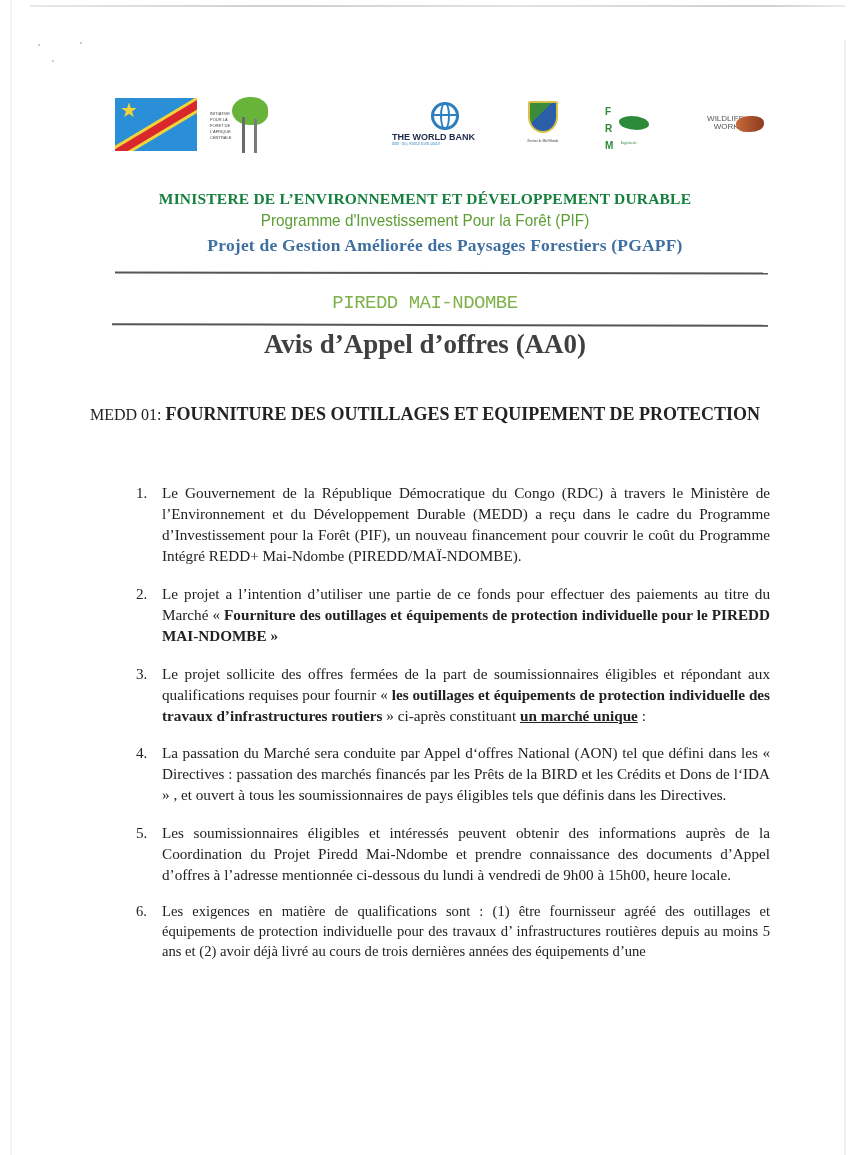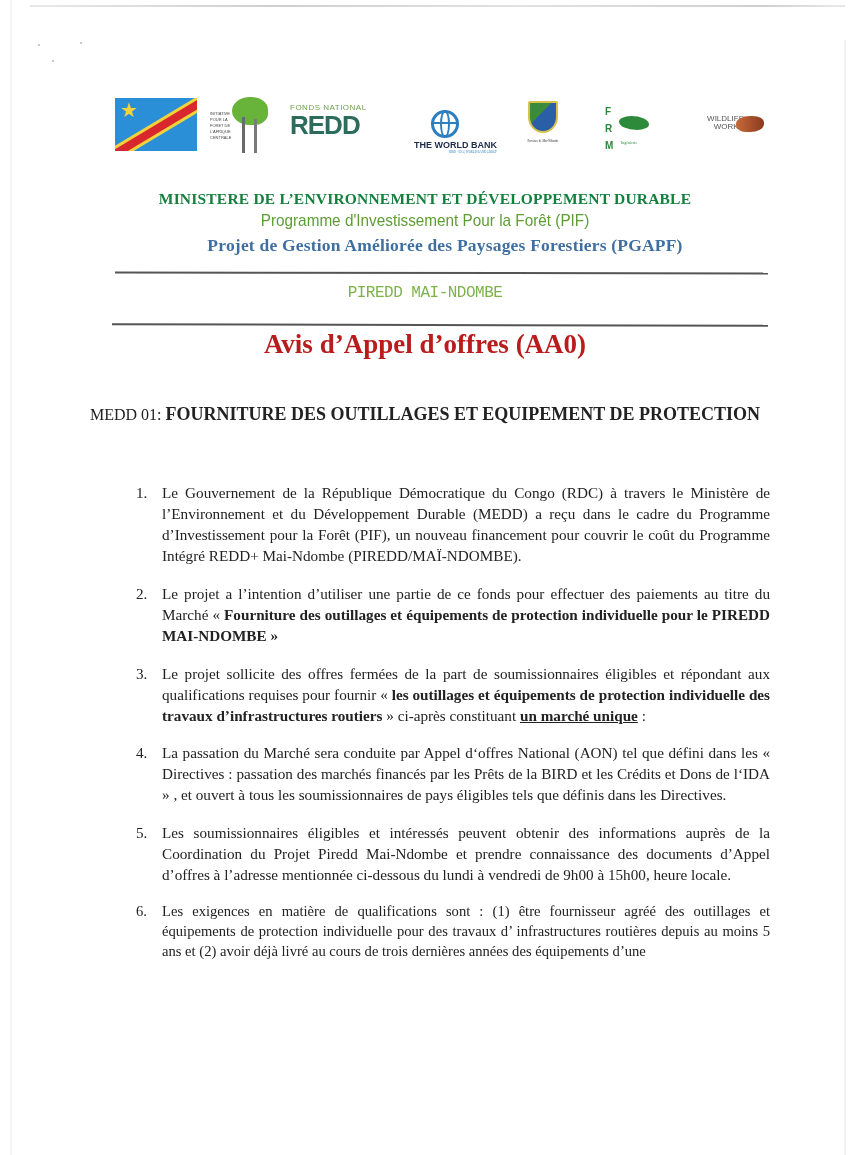--- a/index.html
+++ b/index.html
@@ -19,21 +19,21 @@
   .ifac { left:100px; top:0; width:60px; height:60px; }
   .ifac .txt { position:absolute; left:0; top:16px; font-family:"Liberation Sans",sans-serif; font-size:4px; line-height:6px; color:#444; width:22px; }
   .ifac .tree { position:absolute; left:22px; top:2px; width:36px; height:28px; background:#68b43a; border-radius:50% 45% 40% 50%; }
   .ifac .trunk1 { position:absolute; left:32px; top:22px; width:3px; height:36px; background:#6a6a6a; }
   .ifac .trunk2 { position:absolute; left:44px; top:24px; width:3px; height:34px; background:#7a7a7a; }
 
   .redd { left:180px; top:8px; width:90px; height:45px; }
   .redd .top { font-family:"Liberation Sans",sans-serif; font-size:8px; color:#6aa04a; letter-spacing:0.5px; }
   .redd .big { font-family:"Liberation Sans",sans-serif; font-weight:bold; font-size:26px; line-height:26px; color:#2d6b5c; letter-spacing:-1px; }
 
-  .wb { left:282px; top:15px; width:105px; height:55px; text-align:right; }
+  .wb { left:282px; top:7px; width:105px; height:55px; text-align:left; }
   .wb .globe { width:28px; height:28px; margin:0 auto; border-radius:50%; border:3px solid #2c7fc0; box-sizing:border-box; position:relative; }
   .wb .globe:before { content:""; position:absolute; left:6px; top:-3px; width:10px; height:28px; border:2px solid #2c7fc0; border-radius:50%; box-sizing:border-box; }
   .wb .globe:after { content:""; position:absolute; left:-3px; top:9px; width:28px; height:2px; background:#2c7fc0; }
   .wb .name { font-family:"Liberation Sans",sans-serif; font-weight:bold; font-size:9px; color:#1d2a4a; margin-top:2px; white-space:nowrap; }
   .wb .sub { font-size:3px; color:#2c7fc0; }
 
   .shield { left:413px; top:6px; width:40px; height:48px; }
   .shield .s { width:30px; height:32px; margin:0 auto; background:linear-gradient(135deg,#3c8a3c 0 40%,#2a5fa8 40% 100%); border-radius:2px 2px 50% 50%; border:2px solid #d8c24a; box-sizing:border-box; }
   .shield .cap { font-size:3px; text-align:center; color:#333; margin-top:6px; }
 
@@ -46,22 +46,22 @@
   .wlw .t { font-family:"Liberation Sans",sans-serif; font-size:8px; line-height:8px; color:#555; text-align:right; width:44px; position:absolute; left:12px; top:0; }
   .wlw .swirl { position:absolute; left:48px; top:1px; width:28px; height:16px; background:linear-gradient(90deg,#c76a3a,#8a3a1e); border-radius:50% 40% 50% 40%; }
 
   .header { position:absolute; left:0; width:850px; text-align:center; }
   .ministry { top:190px; font-family:"Liberation Serif",serif; font-weight:bold; font-size:15.5px; color:#15803d; letter-spacing:0.2px; }
   .pif { top:211px; font-family:"Liberation Sans",sans-serif; font-size:17px; color:#5d9e34; transform:scaleX(0.9); }
   .pgapf { top:235px; font-family:"Liberation Serif",serif; font-weight:bold; font-size:17.5px; color:#3f6fa0; letter-spacing:0.2px;padding-left:20px; }
   .rule { position:absolute; height:1.5px; background:#555; }
   .rule1 { left:115px; top:272px; width:653px; transform:rotate(0.1deg); }
   .rule2 { left:112px; top:324px; width:656px; transform:rotate(0.15deg); }
-  .piredd { top:284px; font-family:"Liberation Mono",monospace; font-size:16px; color:#7fb24a; letter-spacing:-0.5px; }
-  .title { top:329px; font-family:"Liberation Serif",serif; font-weight:bold; font-size:27px; color:#b91c1c; }
+  .piredd { top:292px; font-family:"Liberation Mono",monospace; font-size:19px; color:#7fb24a; letter-spacing:-0.5px; }
+  .title { top:329px; font-family:"Liberation Serif",serif; font-weight:bold; font-size:27px; color:#404040; }
   .daon { top:403px; font-family:"Liberation Serif",serif; font-size:16px; color:#222; line-height:22px; }
   .daon b { font-size:18px; }
 
   .items { position:absolute; left:130px; top:482px; width:640px; margin:0; padding:0; list-style:none; }
   .item { position:relative; padding-left:32px; font-size:15.2px; line-height:21px; text-align:justify; color:#222; }
   .item .num { position:absolute; left:6px; top:0; }
   .item.i1 { margin-bottom:17px; }
   .item.i2 { margin-bottom:17px; }
   .item.i3 { margin-bottom:16px; }
   .item.i4 { margin-bottom:17px; }
@@ -83,24 +83,20 @@
   <div class="logo flag">
     <div class="stripe-y"></div>
       <div class="stripe-r"></div>
       <div class="star">★</div>
   </div>
   <div class="logo ifac">
     <div class="txt">INITIATIVE POUR LA FORET DE L'AFRIQUE CENTRALE</div>
     <div class="tree"></div>
       <div class="trunk1"></div>
       <div class="trunk2"></div>
-  </div>
-  <div class="logo redd">
-    <div class="top">FONDS NATIONAL</div>
-    <div class="big">REDD</div>
   </div>
   <div class="logo wb">
     <div class="globe"></div>
     <div class="name">THE WORLD BANK</div>
     <div class="sub">IBRD · IDA | WORLD BANK GROUP</div>
   </div>
   <div class="logo shield">
     <div class="s"></div>
     <div class="cap">Province de Mai-Ndombe</div>
   </div>

